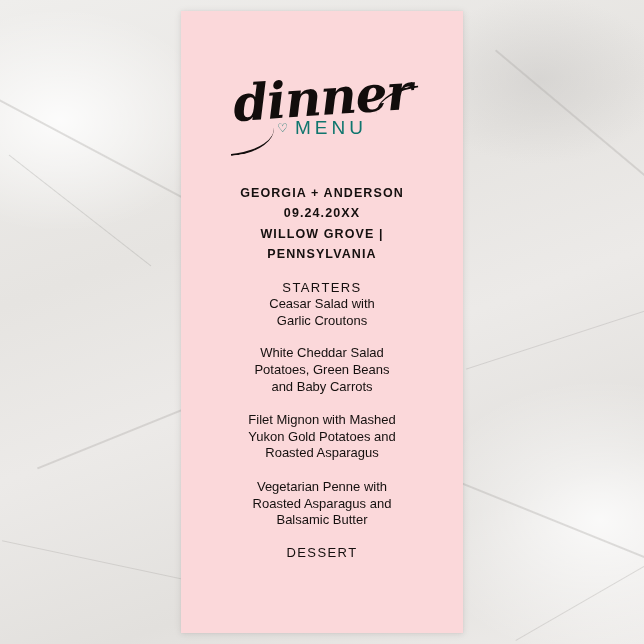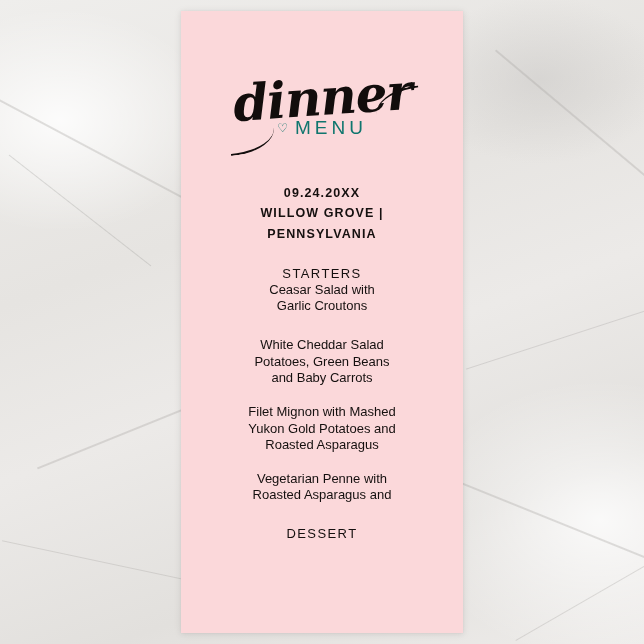--- a/index.html
+++ b/index.html
@@ -122,21 +122,21 @@
   .couple {
     margin-top: 18px;
     font-size: 12.5px;
     line-height: 1.62;
     letter-spacing: 1.1px;
     font-weight: 700;
   }
 
   
   .section {
-    margin-top: 22px;
+    margin-top: 16px;
   }
   .section-title {
     font-size: 13px;
     letter-spacing: 1.4px;
     font-weight: 400;
     margin-bottom: 1px;
   }
   .dish {
     font-size: 13px;
     line-height: 1.28;
@@ -168,20 +168,21 @@
       <div class="title-wrap">
         <span class="swash-left"></span>
         <span class="swash-right"></span>
         <div class="script">dinner</div>
         <div class="menu-line">
           <span class="heart">♡</span><span>MENU</span>
         </div>
       </div>
 
       <div class="couple">
+        <div>GEORGIA + ANDERSON</div>
         <div>09.24.20XX</div>
         <div>WILLOW GROVE | PENNSYLVANIA</div>
       </div>
 
       <div class="section">
         <div class="section-title">STARTERS</div>
         <div class="dish">
           <span class="dish-line">Ceasar Salad with</span>
           <span class="dish-line">Garlic Croutons</span>
         </div>
@@ -194,20 +195,21 @@
           <span class="dish-line">and Baby Carrots</span>
         </div>
         <div class="dish">
           <span class="dish-line">Filet Mignon with Mashed</span>
           <span class="dish-line">Yukon Gold Potatoes and</span>
           <span class="dish-line">Roasted Asparagus</span>
         </div>
         <div class="dish">
           <span class="dish-line">Vegetarian Penne with</span>
           <span class="dish-line">Roasted Asparagus and</span>
+          <span class="dish-line">Balsamic Butter</span>
         </div>
       </div>
 
       <div class="section">
         <div class="section-title">DESSERT</div>
 
       </div>
 
     </div>
   </div>

